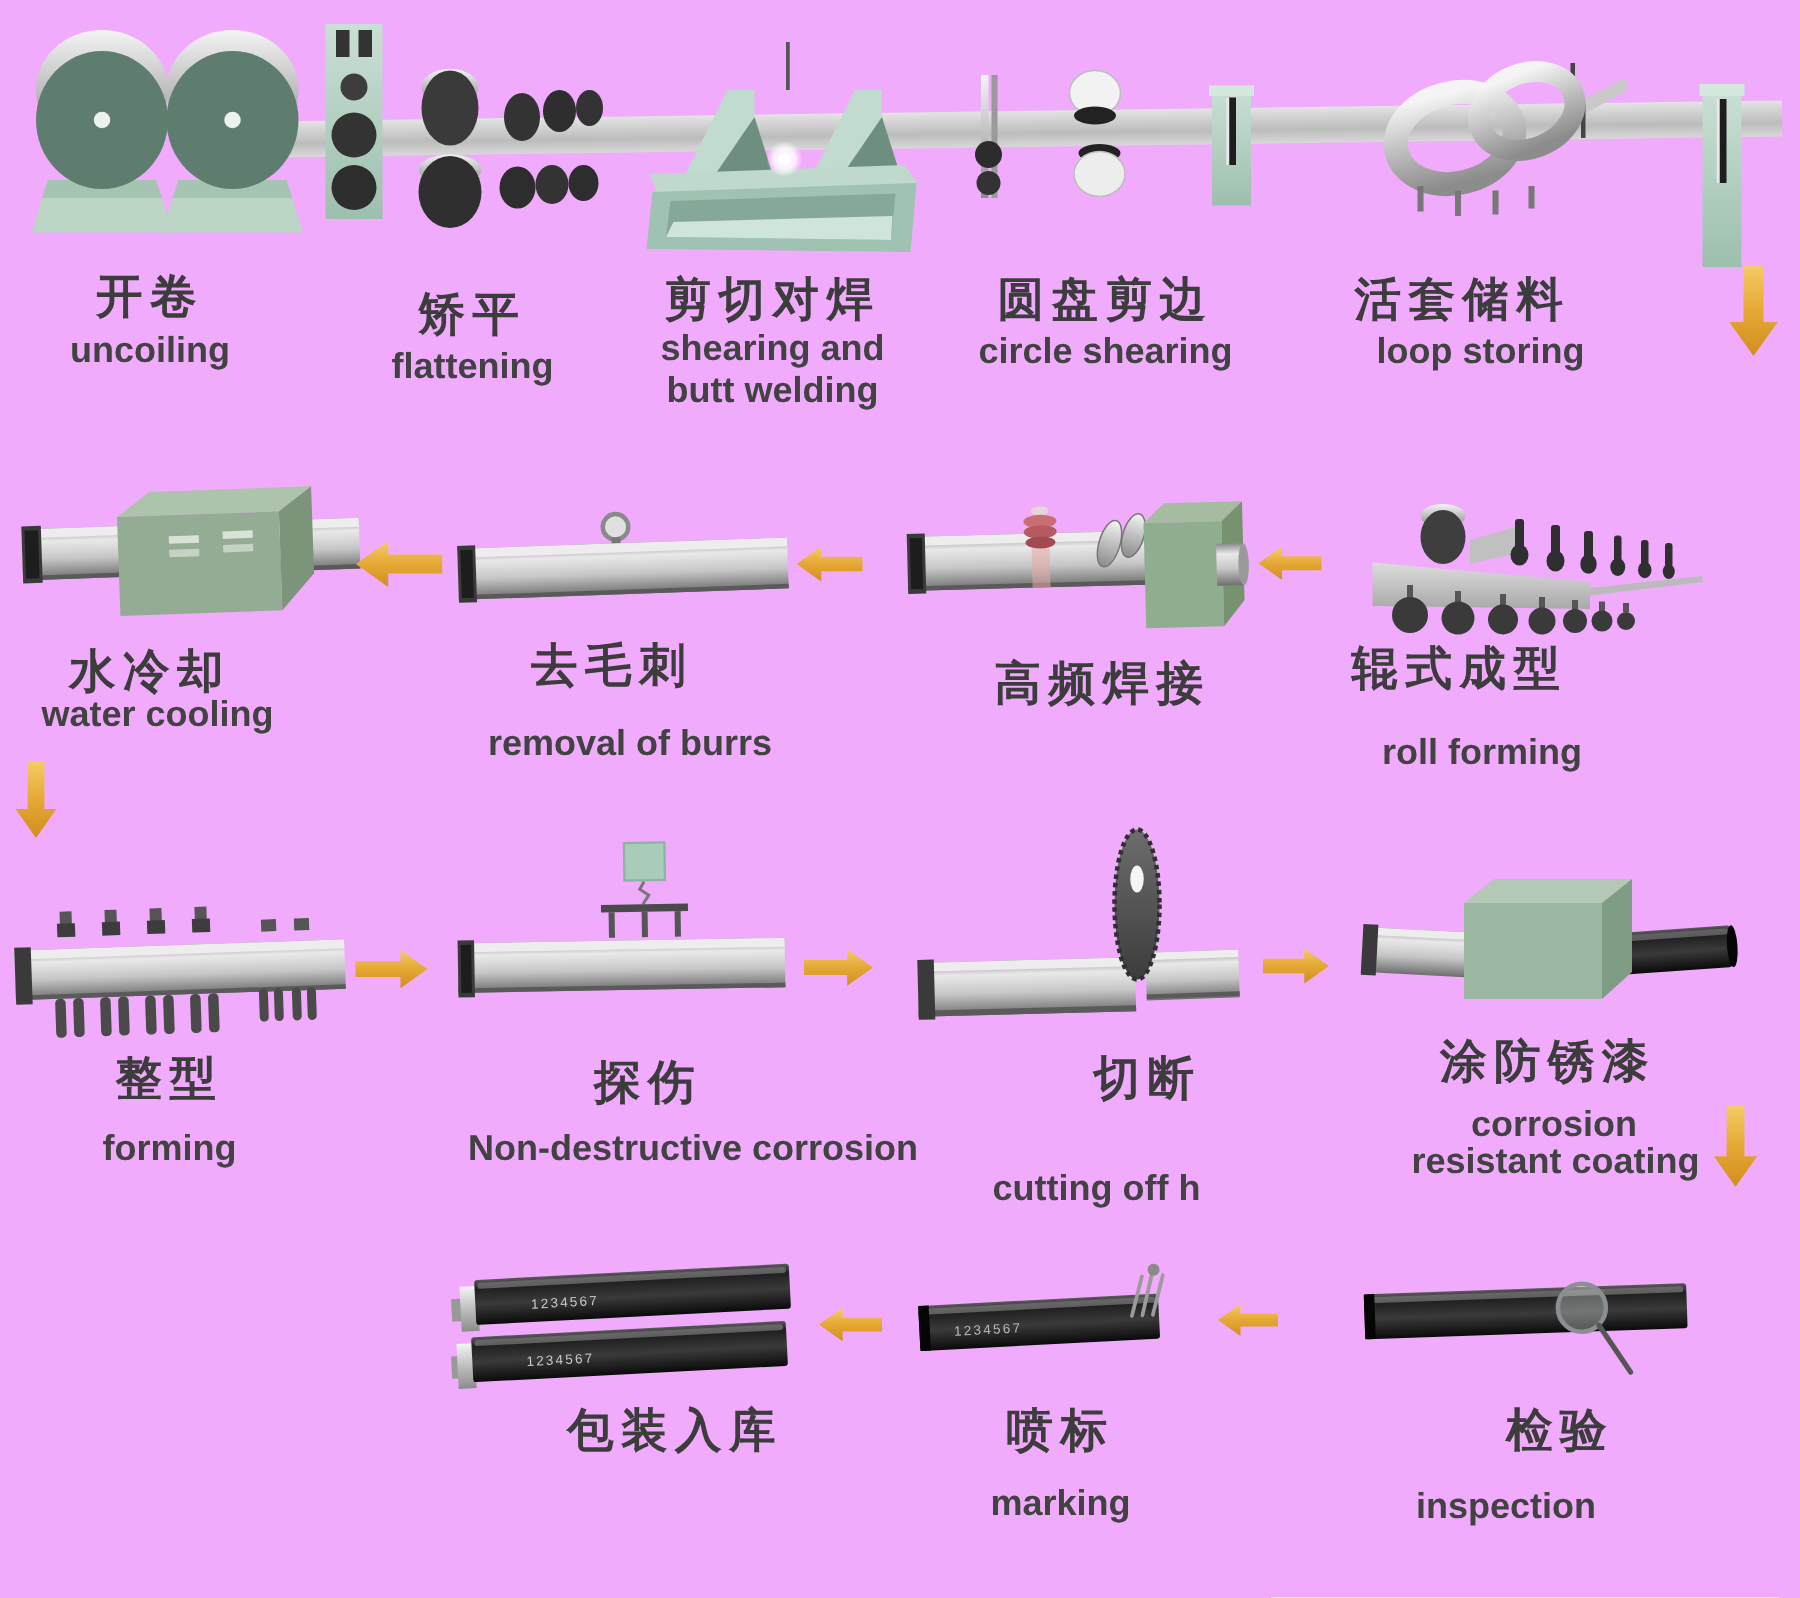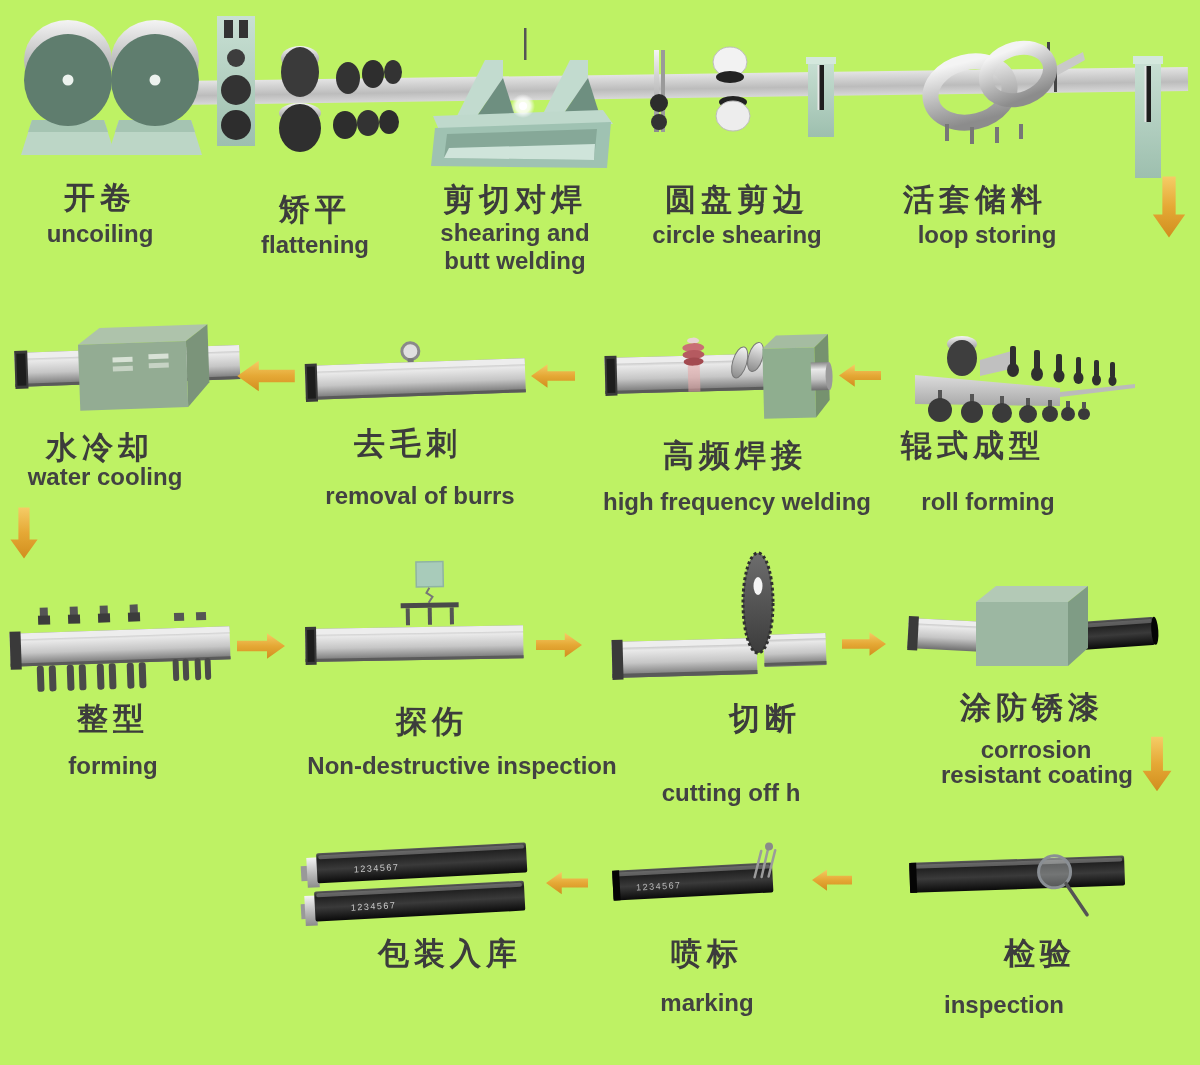--- a/index.html
+++ b/index.html
@@ -1,17 +1,17 @@
 <!DOCTYPE html>
 <html><head>
 <meta charset="utf-8">
 <style>
   *{margin:0;padding:0;box-sizing:border-box}
   html,body{background:#fff}
-  #canvas{position:relative;width:1200px;height:1065px;background:#bef264;overflow:hidden;
+  #canvas{position:relative;width:1200px;height:1065px;background:#f0abfc;overflow:hidden;
           font-family:"Liberation Sans","DejaVu Sans",sans-serif}
   .abs{position:absolute}
   .zh{position:absolute;transform:translateX(-50%);font-size:31px;font-weight:700;color:#3c3c3c;
       letter-spacing:5px;white-space:nowrap;line-height:1.05}
   .en{position:absolute;transform:translateX(-50%);font-size:24px;font-weight:700;color:#424242;
       white-space:nowrap;line-height:1.1}
   .strip{position:absolute;background:linear-gradient(#e4e4e4,#bcbcbc 62%,#d8d8d8)}
   svg{display:block;overflow:visible}
 </style>
 </head>
@@ -271,21 +271,20 @@
 
   <svg class="abs" style="left:8px;top:504px;z-index:2" width="32" height="58" viewBox="0 0 40 64">
     <polygon points="20,64 3,40 13,40 13,0 27,0 27,40 37,40" fill="url(#gold)"></polygon>
   </svg>
 
   <div class="zh" style="left:100px;top:432px">水冷却</div>
   <div class="en" style="left:105px;top:464px">water cooling</div>
   <div class="zh" style="left:408px;top:428px">去毛刺</div>
   <div class="en" style="left:420px;top:483px">removal of burrs</div>
   <div class="zh" style="left:735px;top:440px">高频焊接</div>
-  <div class="en" style="left:737px;top:489px">high frequency welding</div>
   <div class="zh" style="left:973px;top:430px">辊式成型</div>
   <div class="en" style="left:988px;top:489px">roll forming</div>
 
   <svg class="abs" style="left:10px;top:595px;transform:rotate(-2deg);z-index:2" width="220" height="100" viewBox="0 0 220 100">
     <g fill="#3c3c3c">
       <rect x="31" y="10" width="8" height="9" fill="#555"></rect>
         <rect x="29" y="18" width="12" height="9"></rect>
       <rect x="61" y="10" width="8" height="9" fill="#555"></rect>
         <rect x="59" y="18" width="12" height="9"></rect>
       <rect x="91" y="10" width="8" height="9" fill="#555"></rect>
@@ -373,21 +372,21 @@
     <polygon points="160,22 180,6 180,68 160,86" fill="#7F9C85"></polygon>
   </svg>
 
   <svg class="abs" style="left:1140px;top:734px;z-index:2" width="34" height="60" viewBox="0 0 40 64">
     <polygon points="20,64 3,40 13,40 13,0 27,0 27,40 37,40" fill="url(#gold)"></polygon>
   </svg>
 
   <div class="zh" style="left:113px;top:703px">整型</div>
   <div class="en" style="left:113px;top:753px">forming</div>
   <div class="zh" style="left:432px;top:706px">探伤</div>
-  <div class="en" style="left:462px;top:753px">Non-destructive inspection</div>
+  <div class="en" style="left:462px;top:753px">Non-destructive corrosion</div>
   <div class="zh" style="left:765px;top:703px">切断</div>
   <div class="en" style="left:731px;top:780px">cutting off h</div>
   <div class="zh" style="left:1032px;top:692px">涂防锈漆</div>
   <div class="en" style="left:1036px;top:737px">corrosion</div>
   <div class="en" style="left:1037px;top:762px">resistant coating</div>
 
   <svg class="abs" style="left:300px;top:840px;z-index:2" width="240" height="95" viewBox="0 0 240 95">
     <g transform="rotate(-3 120 48)">
       <rect x="2" y="20" width="9" height="15" fill="#999"></rect>
       <rect x="0" y="58" width="9" height="15" fill="#999"></rect>

